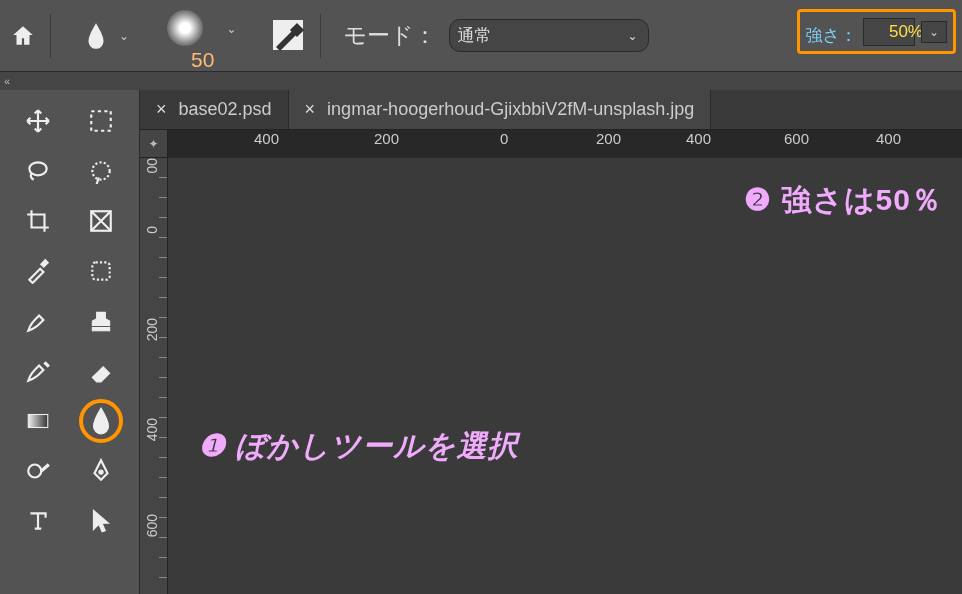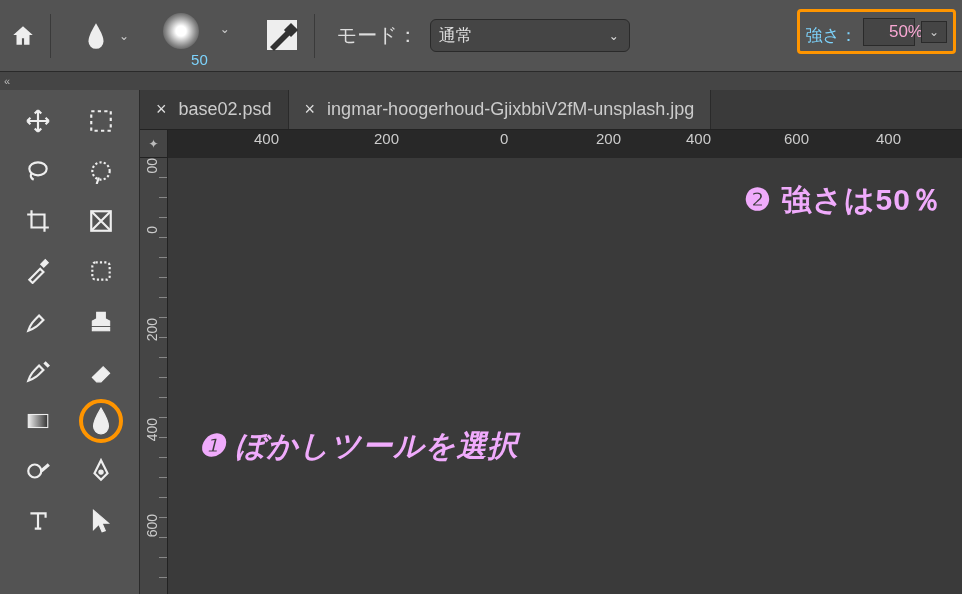--- a/index.html
+++ b/index.html
@@ -48,43 +48,43 @@
       margin-left: 18px;
       margin-top: 10px;
     }
     .brush-circle {
       width: 36px;
       height: 36px;
       border-radius: 50%;
       background: radial-gradient(circle, #fff 20%, rgba(255,255,255,0.3) 60%, transparent 80%);
     }
     .brush-size-label {
-      font-size: 15px;
-      color: #7dd3fc;
+      font-size: 21px;
+      color: #fdba74;
       margin-top: 2px;
       margin-left: 36px;
     }
     .brush-icon-container {
       margin-left: 28px;
       width: 34px;
       height: 34px;
       position: relative;
     }
     .mode-label {
       color: #ddd;
-      font-size: 20px;
+      font-size: 23px;
       margin-left: 8px;
     }
     .mode-select {
       background: #454545;
       border: 1px solid #2a2a2a;
       color: #ddd;
       font-size: 17px;
       padding: 4px 60px 4px 8px;
-      border-radius: 6px;
+      border-radius: 11px;
       position: relative;
       display: flex;
       align-items: center;
       margin-left: 4px;
       width: 200px;
     }
     .mode-select .caret {
       position: absolute;
       right: 10px;
       font-size: 12px;
@@ -101,21 +101,21 @@
       gap: 6px;
     }
     .strength-label {
       color: #7dd3fc;
       font-size: 17px;
       margin-top: 8px;
     }
     .strength-value {
       background: #454545;
       border: 1px solid #2a2a2a;
-      color: #f9a8d4;
+      color: #fde047;
       font-size: 17px;
       padding: 3px 25px;
       width: 36px;
     }
     .strength-caret {
       background: #454545;
       border: 1px solid #2a2a2a;
       padding: 3px 7px;
       color: #ccc;
       font-size: 12px;

